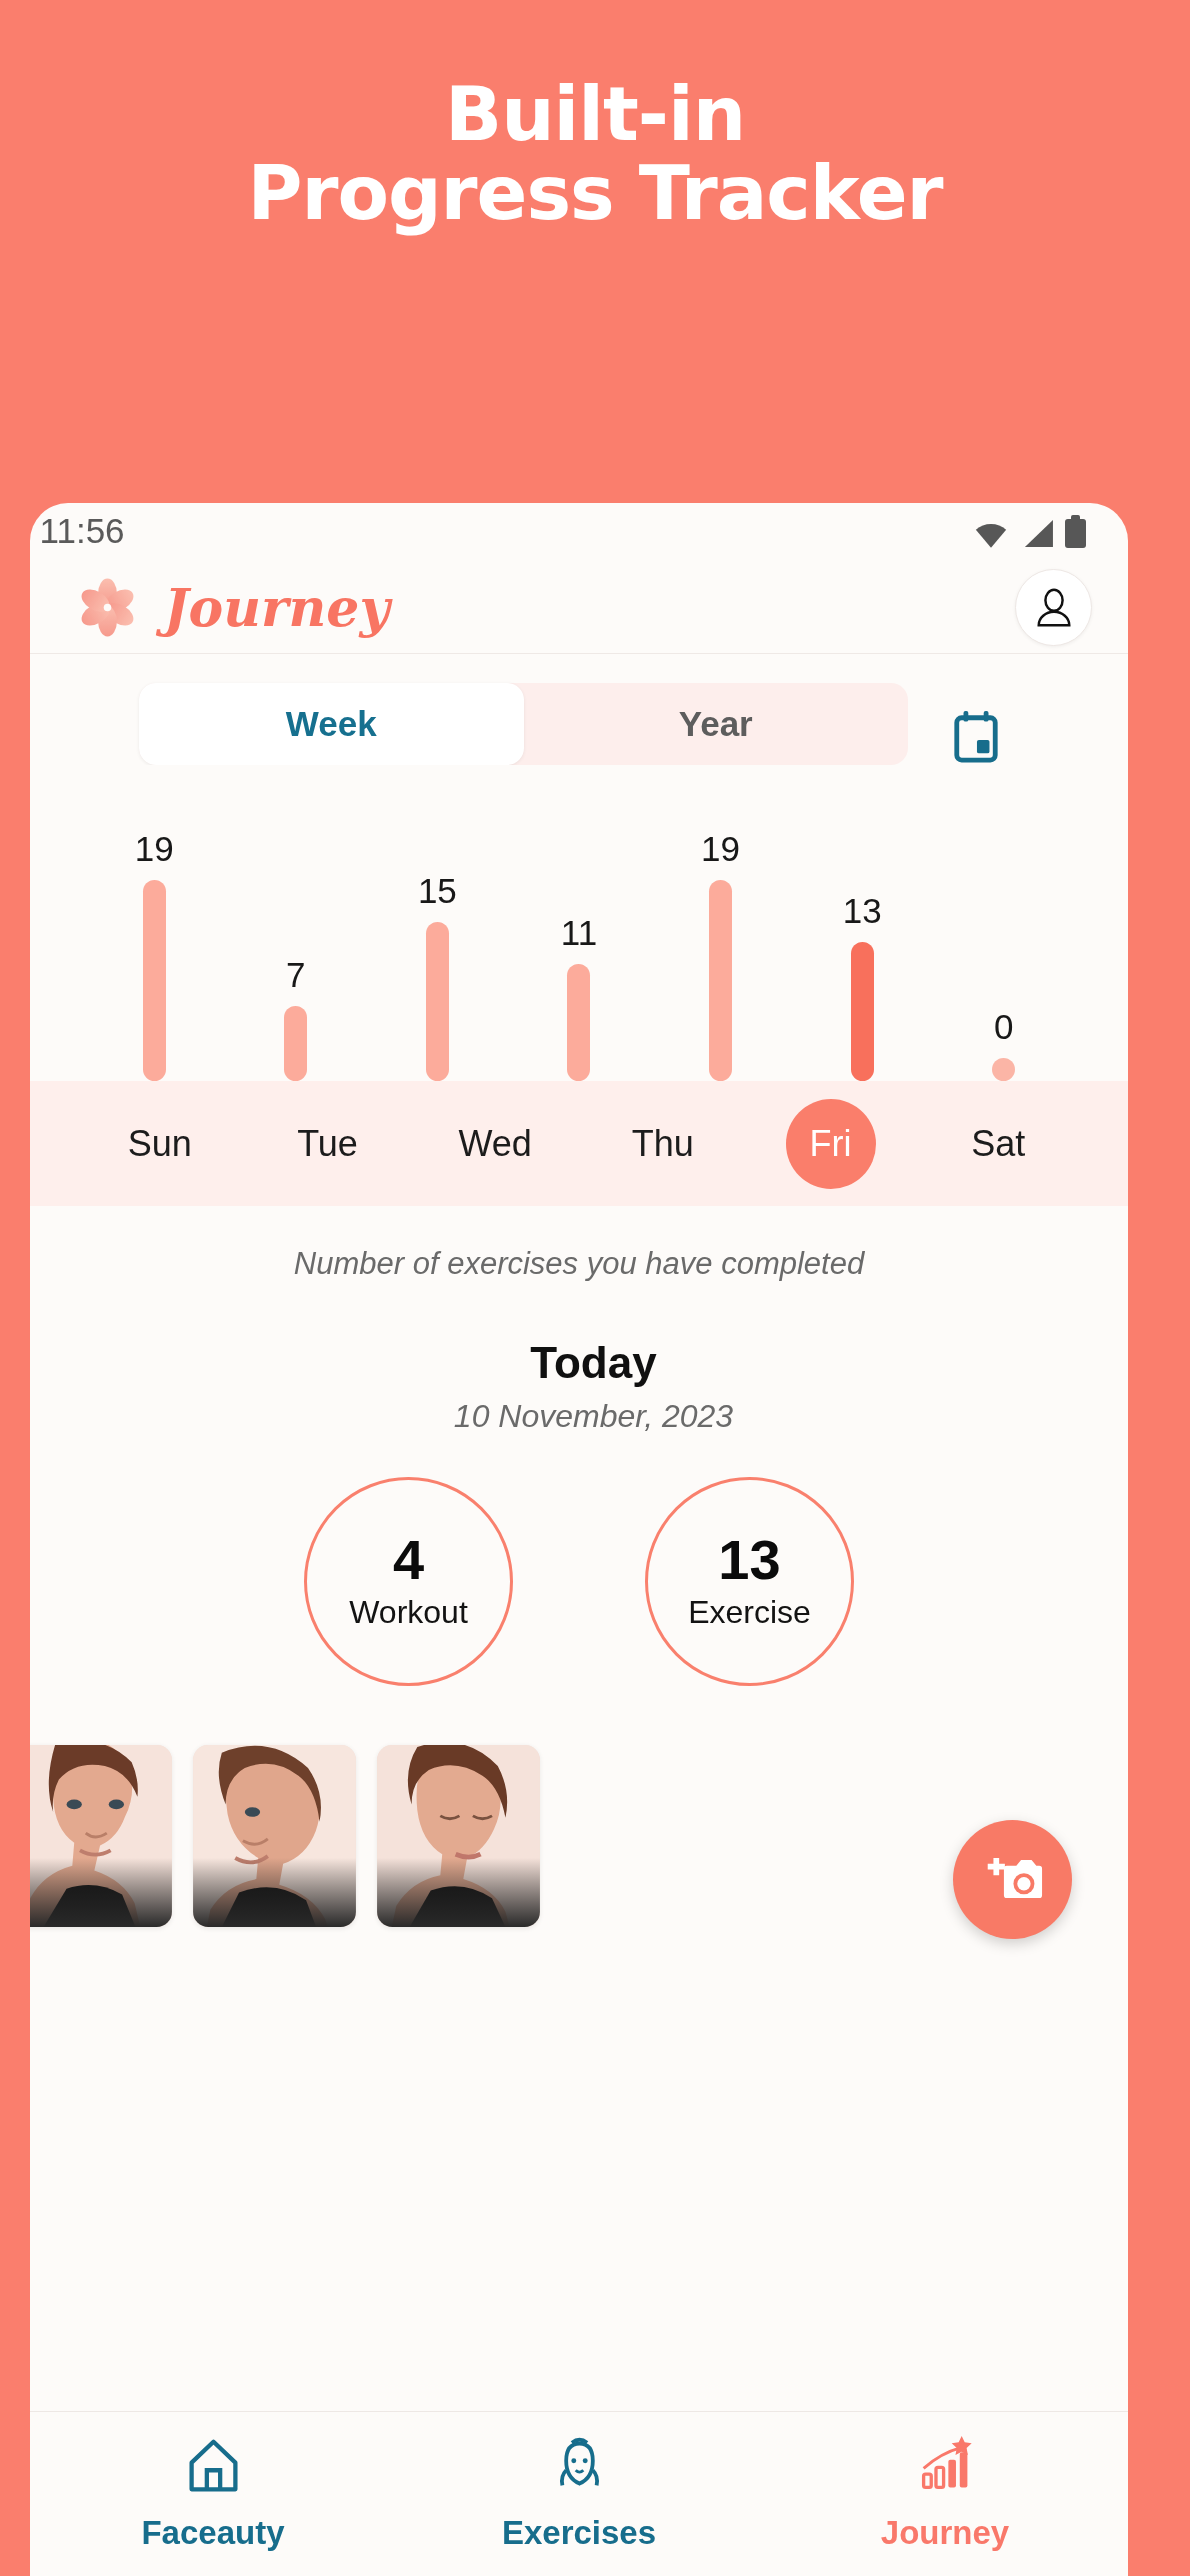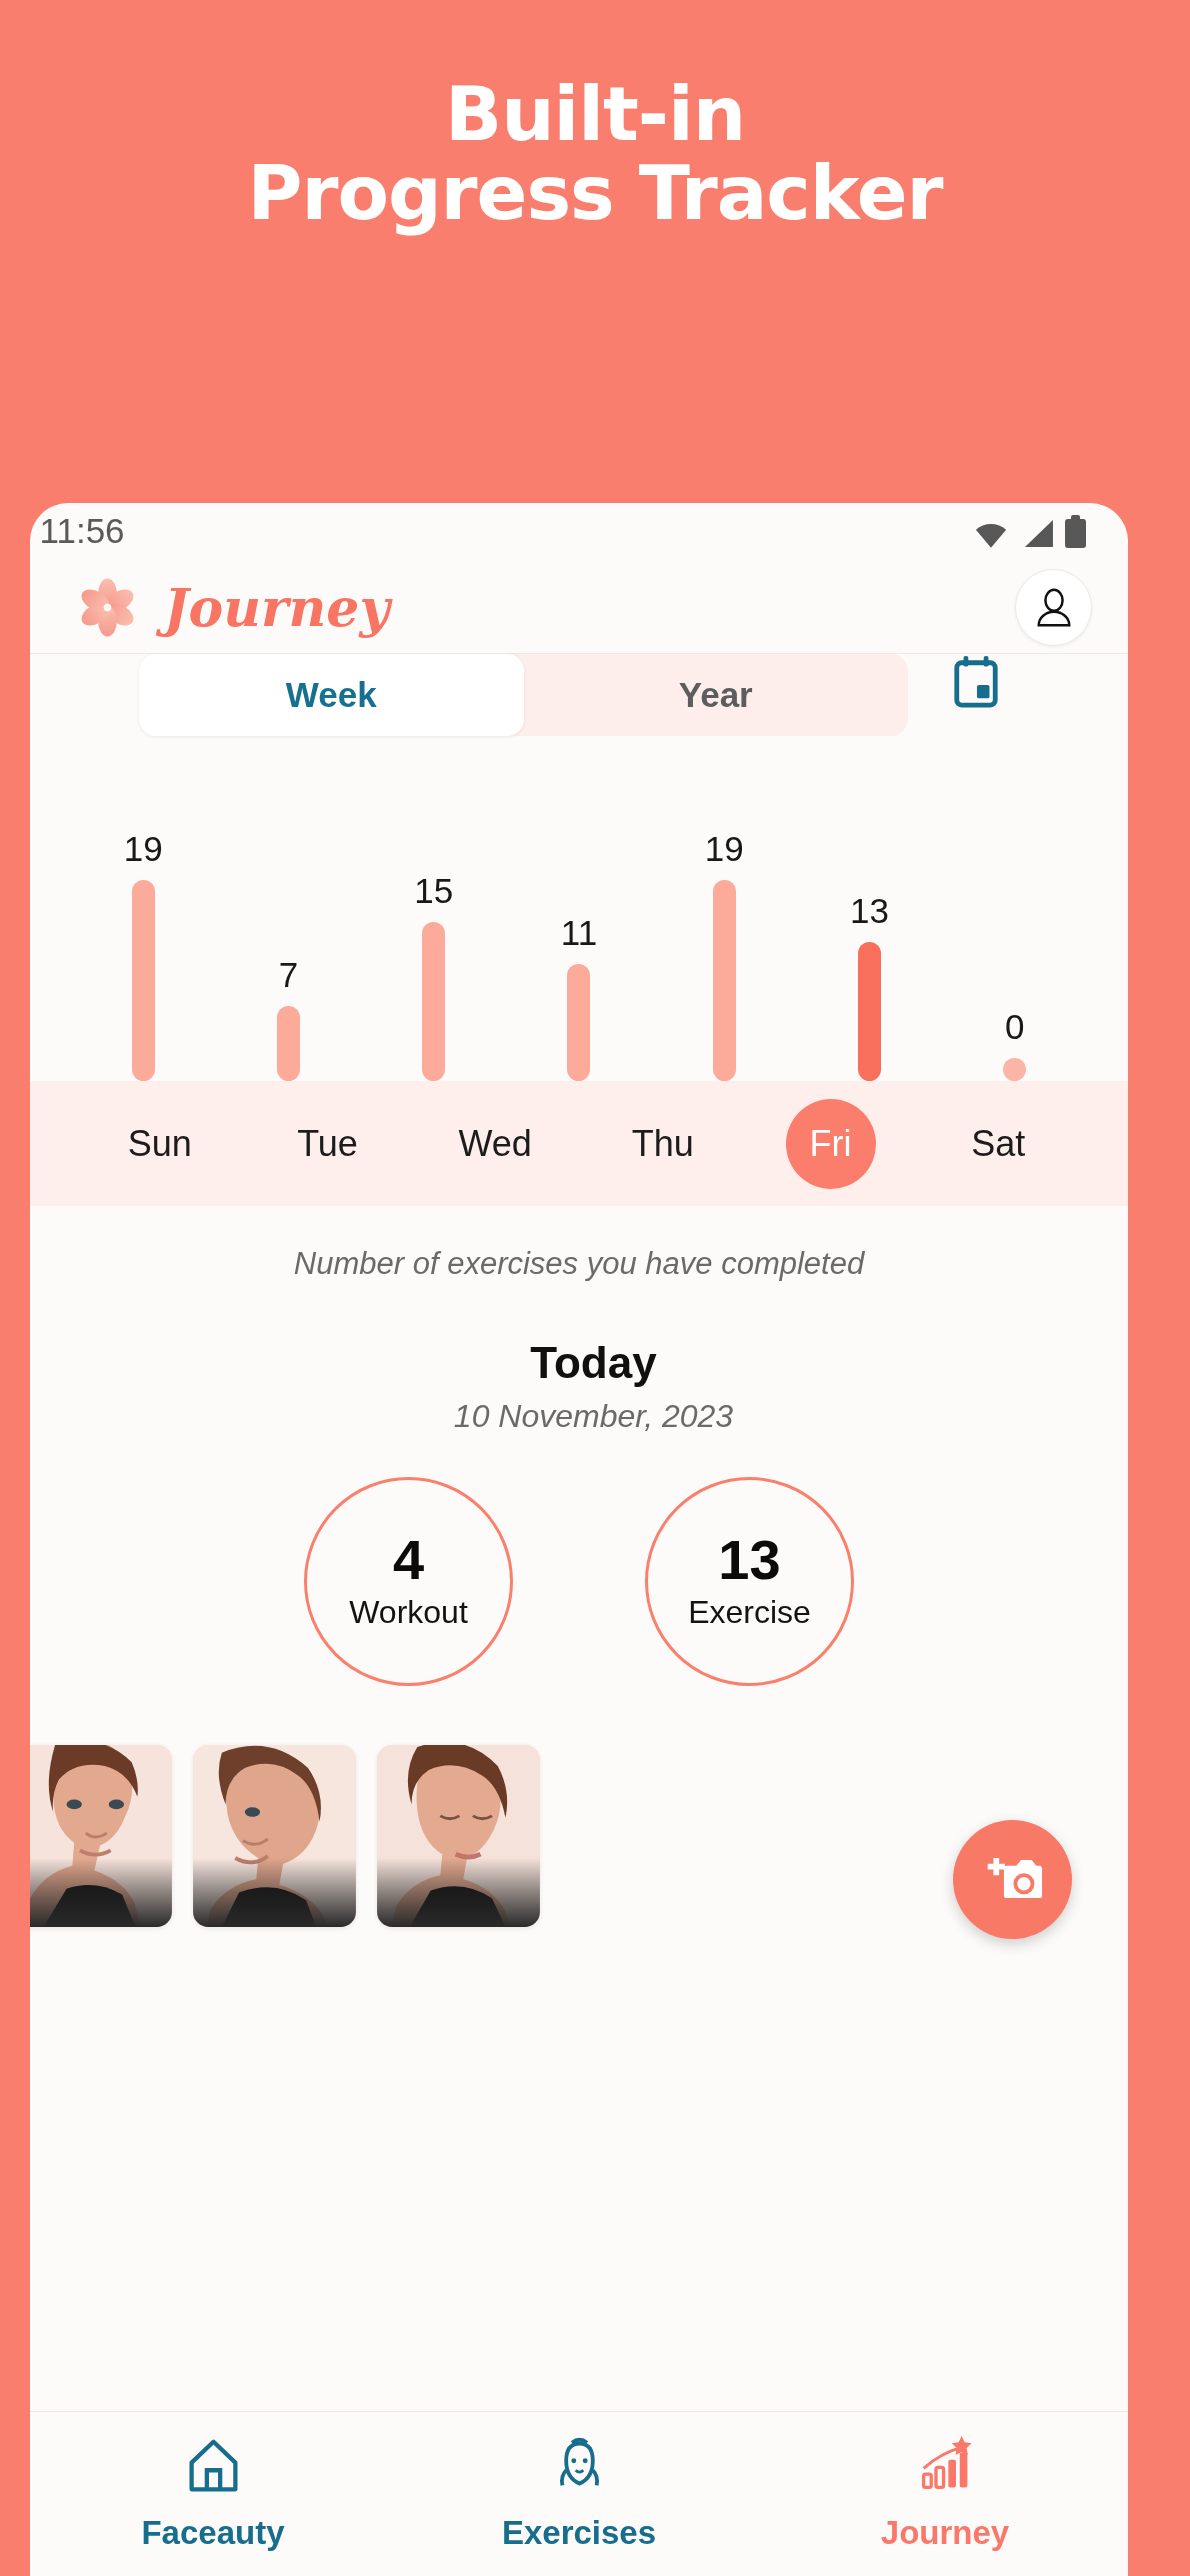--- a/index.html
+++ b/index.html
@@ -74,21 +74,21 @@
   .header-spacer{ flex:1 1 auto; }
   .avatar-btn{
     width:77px; height:77px; border-radius:50%;
     background:#FFFFFF; border:1px solid #EDE7E4;
     display:flex; align-items:center; justify-content:center;
     box-shadow:0 1px 3.8px rgba(0,0,0,.06);
   }
 
   
   .seg-row{
-    flex:0 0 111px; display:flex; align-items:flex-start;
+    flex:0 0 111px; display:flex; align-items:flex-end;
     padding:0 33px 0 0;
     background:#FDFBF9;
   }
   .segment{
     margin-left:109px;
     width:769px; height:82px;
     background:#FDEEEC; border-radius:17px;
     display:flex; align-items:center; position:relative;
   }
   .seg-item{
@@ -104,21 +104,21 @@
   }
   .cal-btn{
     margin-left:40px; width:56px; height:56px;
     display:flex; align-items:center; justify-content:center;
   }
 
   
   .chart-wrap{
     flex:0 0 auto; position:relative;
     background:#FDFBF9;
-    padding:0 43px;
+    padding:0 54px;
   }
   .chart{
     position:relative; height:316px;
     display:flex; align-items:flex-end;
     justify-content:space-between;
     padding:0 7.7px;
   }
   .bar-col{
     width:125px; position:relative;
     display:flex; flex-direction:column;

